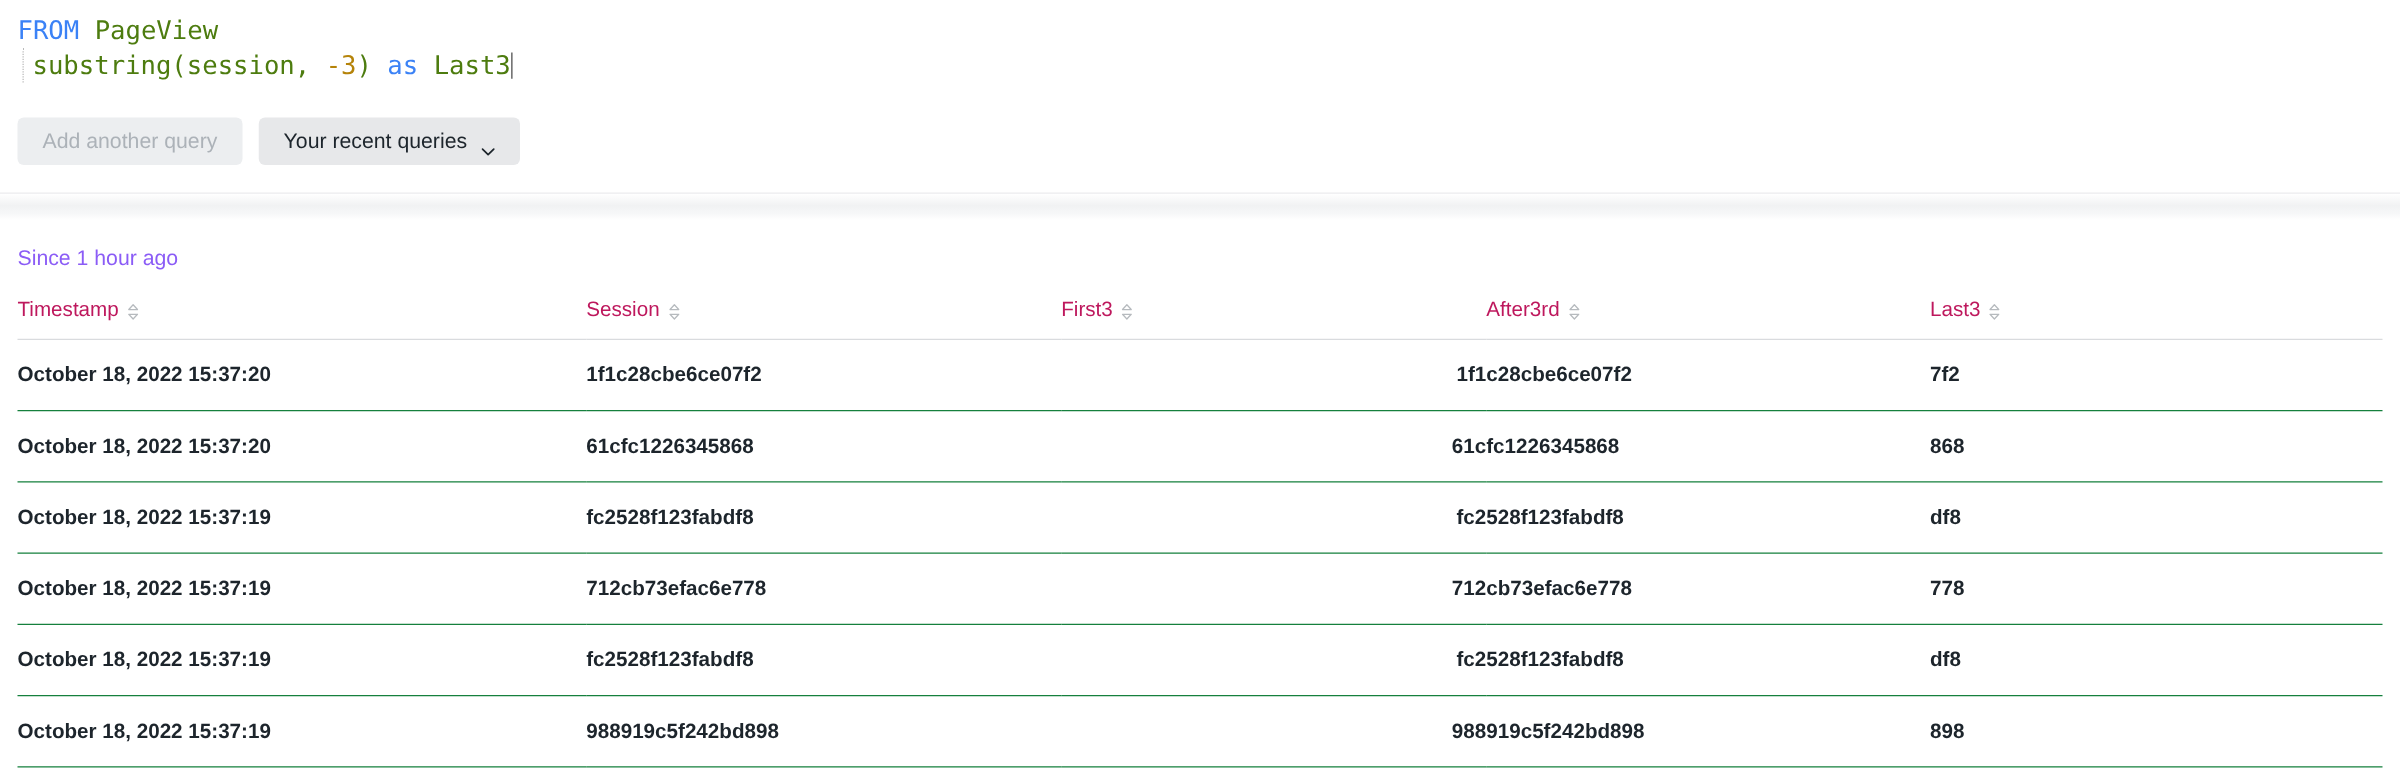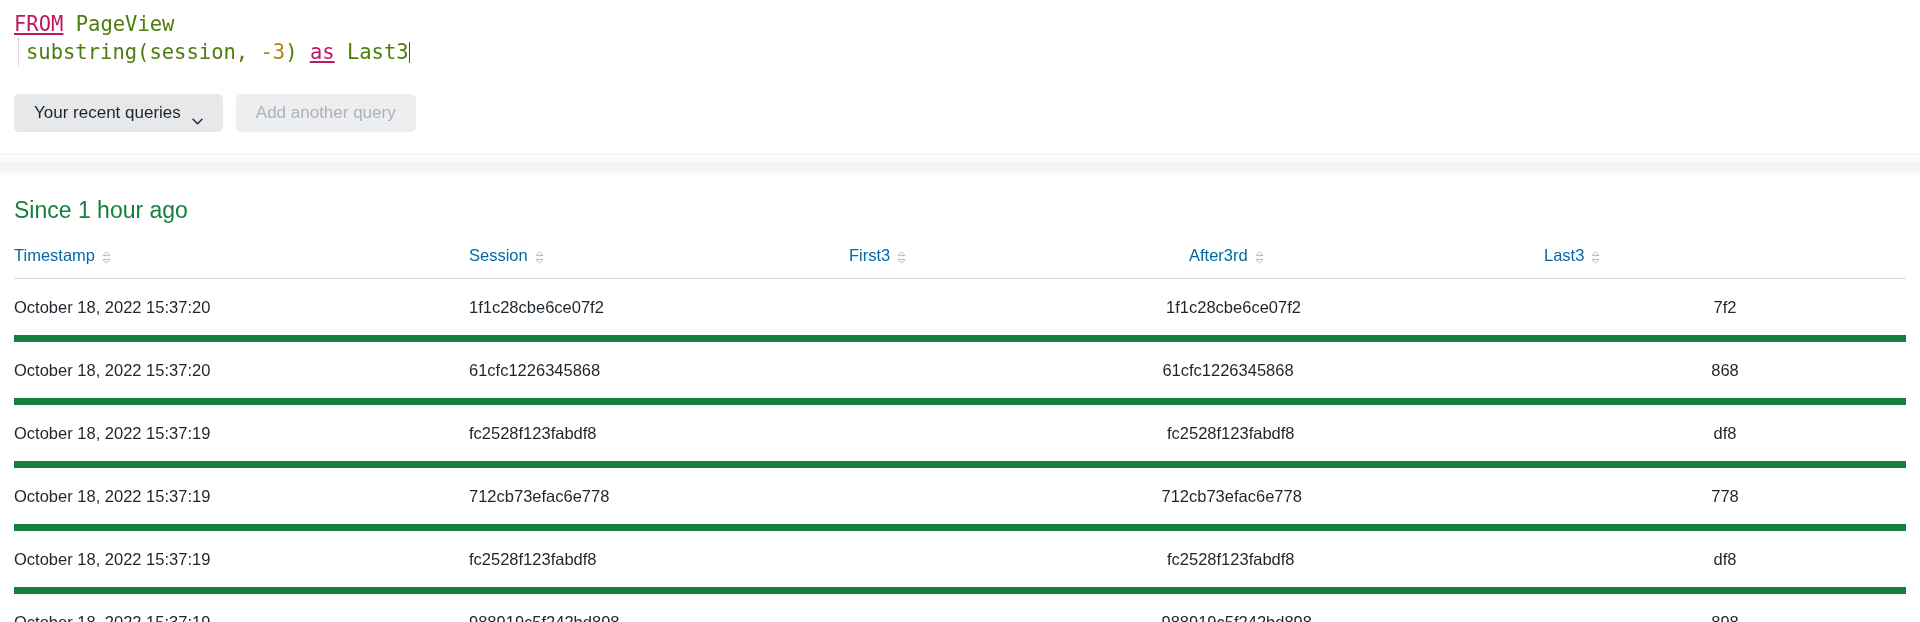--- a/index.html
+++ b/index.html
@@ -37,21 +37,21 @@
     padding-left: 12px;
   }
   .indent-guide {
     position: absolute;
     left: 4px;
     top: 0;
     bottom: 0;
     width: 0;
     border-left: 1px dotted #b9b9b9;
   }
-  .tok-kw   { color: #be185d; text-decoration: underline; }
+  .tok-kw   { color: #3b82f6; }
   .tok-num  { color: #b58309; }
   .tok-id   { color: #4d7c0f; }
   .caret {
     display: inline-block;
     width: 1px;
     height: 21px;
     background: #4a4a4a;
     vertical-align: -4px;
     margin-left: 0px;
   }
@@ -93,95 +93,96 @@
   .band {
     margin-top: 22px;
     height: 22px;
     background: linear-gradient(to bottom, #ffffff 0%, #f1f2f3 45%, #f6f7f8 75%, #ffffff 100%);
     border-top: 1px solid #ebecee;
   }
 
   
   .since {
     padding: 21px 0 0 14px;
-    font-size: 23px;
-    color: #15803d;
+    font-size: 17px;
+    color: #8b5cf6;
   }
 
   
   .table-wrap {
     padding: 0 14px;
     margin-top: 22px;
   }
   table.results {
     width: 100%;
     border-collapse: collapse;
     table-layout: fixed;
   }
   table.results th {
     text-align: left;
     font-size: 16.5px;
     font-weight: 400;
-    color: #0369a1;
+    color: #be185d;
     padding: 0 0 13px 0;
     border-bottom: 1px solid #d9dbde;
     white-space: nowrap;
   }
   th .th-inner {
     display: inline-flex;
     align-items: center;
     gap: 7px;
   }
   .sort-icon {
     width: 9px;
     height: 13px;
     display: inline-block;
     flex: 0 0 auto;
   }
   table.results td {
     font-size: 16.5px;
     color: #1d252c;
     padding: 19px 0 18px 0;
-    border-bottom: 7px solid #15803d;
+    border-bottom: 1px solid #15803d;
     white-space: nowrap;
     overflow: hidden;
+    font-weight: bold;
   }
   .col-ts    { width: 455px; }
   .col-sess  { width: 380px; }
   .col-f3    { width: 340px; text-align: right; }
   .col-a3    { width: 355px; }
-  .col-l3    { width: auto; text-align: center; }
+  .col-l3    { width: auto; }
 </style>
 </head>
 <body>
 
 <div id="app">
 
   <div class="editor">
     <div id="code-lines">
         <div class="code-line"><span class="tok-kw">FROM</span><span class="tok-id"> PageView</span></div>
         <div class="code-line indented"><span class="indent-guide"></span><span class="tok-id">substring(session, </span><span class="tok-num">-3</span><span class="tok-id">) </span><span class="tok-kw">as</span><span class="tok-id"> Last3</span><span class="caret"></span></div>
       </div>
   </div>
 
   <div class="button-row">
+
+    <button class="btn disabled">
+      <span>Add another query</span>
+    </button>
 
     <button class="btn">
       <span>Your recent queries</span>
       <span class="chev-down">
         <svg width="11" height="7" viewBox="0 0 11 7">
           <path d="M1 1.3 L5.5 5.7 L10 1.3" fill="none" stroke="#1d252c" stroke-width="1.4" stroke-linecap="round" stroke-linejoin="round"></path>
         </svg>
       </span>
     </button>
 
-    <button class="btn disabled">
-      <span>Add another query</span>
-    </button>
-
 
   </div>
 
   <div class="band"></div>
 
   <div class="since">Since 1 hour ago</div>
 
   <div class="table-wrap">
     <table class="results">
       <thead>

